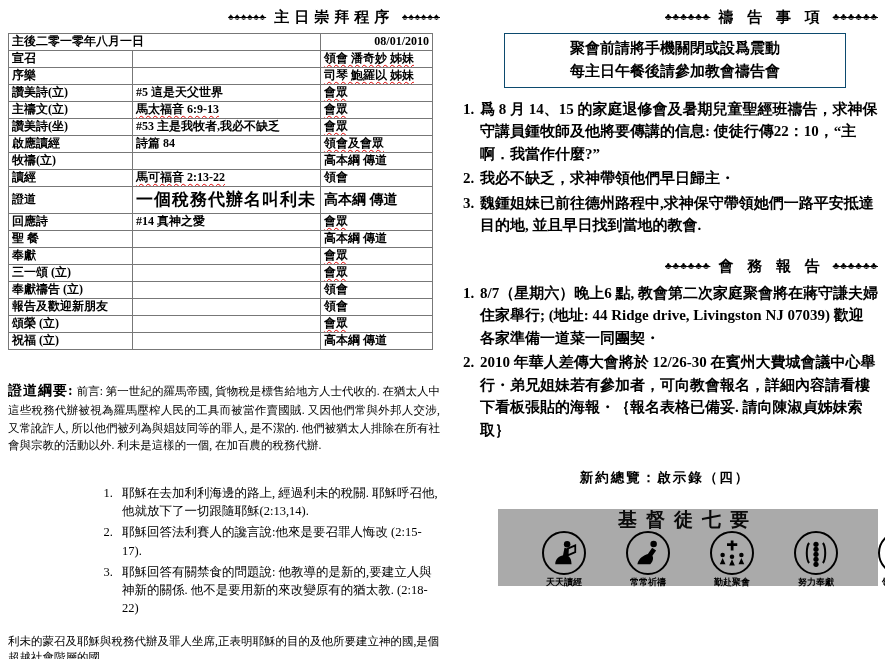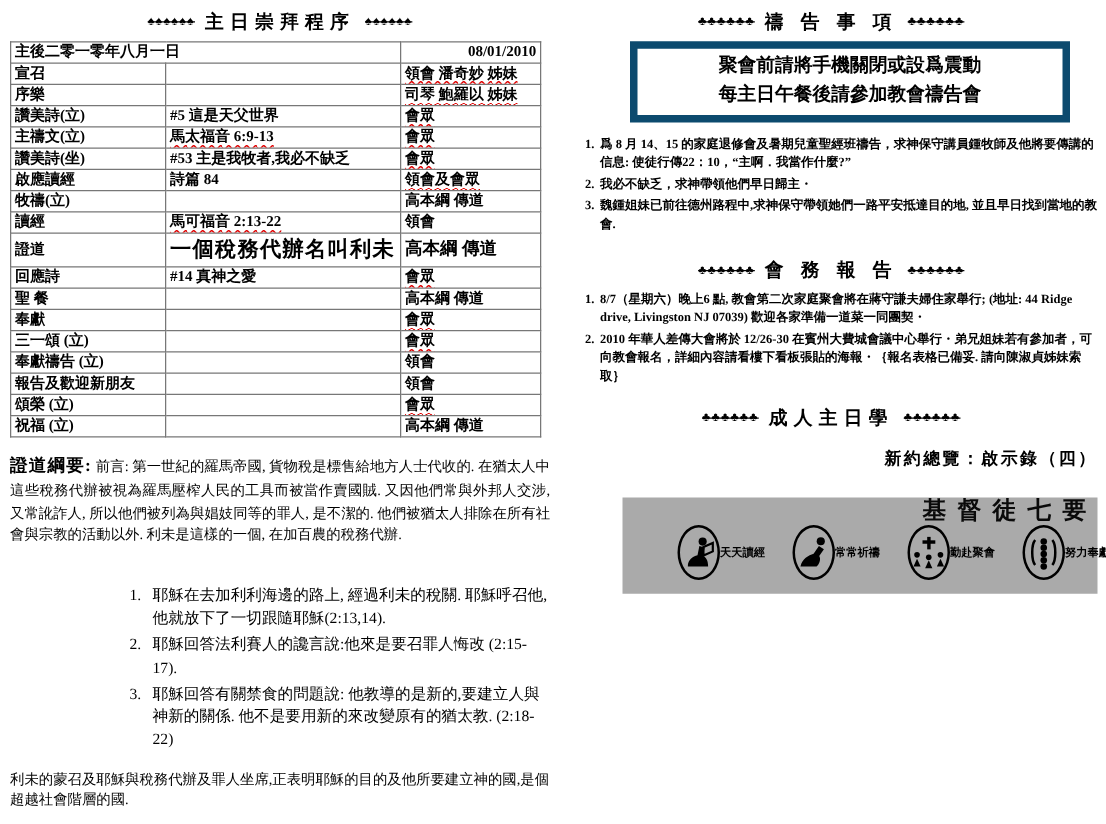--- a/index.html
+++ b/index.html
@@ -6,21 +6,21 @@
   body{
     width:885px;height:659px;position:relative;background:#ffffff;
     font-family:"Liberation Serif","DejaVu Serif",serif;color:#000;
     overflow:hidden;
   }
   .col{position:absolute;top:6px;}
   .col-left{left:8px;width:432px;}
   .col-right{left:452px;width:426px;}
 
   .sec-title{
-    text-align:center;font-weight:bold;font-size:15px;letter-spacing:5px;
+    text-align:right;font-weight:bold;font-size:15px;letter-spacing:5px;
     margin:2px 0 6px 0;white-space:nowrap;
   }
   .orn{
     font-size:10px;letter-spacing:1px;text-decoration:line-through;
     position:relative;top:-2px;font-weight:bold;
   }
   .orn.left{margin-right:8px;}
   .orn.right{margin-left:8px;}
 
   
@@ -40,56 +40,56 @@
   tr.big td.who{font-size:14px;}
   tr.merge td{border-top:none;}
   td.date{text-align:right;}
   .sq{
     text-decoration-line:underline;text-decoration-style:wavy;
     text-decoration-color:#e00000;text-decoration-thickness:1px;
     text-underline-offset:2px;
   }
 
   
-  .outline{margin-top:13px;font-size:11.5px;line-height:1.55;text-align:justify;}
+  .outline{margin-top:30px;font-size:11.5px;line-height:1.55;text-align:justify;}
   .outline b{font-size:14px;letter-spacing:1px;}
   ol.points{
     margin:29px 0 0 0;padding-left:108px;font-size:12.5px;line-height:1.45;
   }
   ol.points li{margin-bottom:3px;padding-left:6px;}
   .left-footer{font-size:11.5px;line-height:1.4;margin-top:16px;}
 
   
   .notice-box{
-    border:6px solid #0c4a6e;margin:4px 0 10px 52px;width:336px;
+    border:1px solid #0c4a6e;margin:4px 0 10px 52px;width:336px;
     text-align:center;font-weight:bold;font-size:15px;line-height:1.55;
     padding:3px 2px;
   }
   ol.rlist{
-    margin:0 0 0 0;padding-left:26px;font-size:10px;font-weight:bold;
+    margin:0 0 0 0;padding-left:26px;font-size:15px;font-weight:bold;
     line-height:1.5;
   }
   ol.rlist li{margin-bottom:2px;padding-left:2px;}
   .gap1{height:16px;} .gap2{height:12px;}
   .topic{
-    text-align:right;font-weight:bold;font-size:13.5px;letter-spacing:2px;
+    text-align:center;font-weight:bold;font-size:13.5px;letter-spacing:2px;
     margin-top:14px;
   }
 
   
   .poster{
     margin:22px 0 0 46px;width:380px;height:76px;background:#aaaaaa;
     padding-top:1px;
   }
   .poster-title{
-    text-align:right;font-weight:bold;font-size:19px;letter-spacing:9px;
+    text-align:center;font-weight:bold;font-size:19px;letter-spacing:9px;
     line-height:20px;color:#0a0a0a;
   }
   .poster-icons{display:flex;justify-content:space-between;padding:0 4px;margin-top:1px;}
-  .p-item{width:52px;display:flex;flex-direction:row;align-items:center;margin-left:40px;}
+  .p-item{width:52px;display:flex;flex-direction:column;align-items:center;margin-left:40px;}
   .p-circle{
     width:40px;height:40px;border:2.5px solid #000;border-radius:50%;
     display:flex;align-items:center;justify-content:center;background:transparent;
   }
   .p-circle svg{width:30px;height:30px;}
   .p-label{
     font-size:9px;font-weight:bold;margin-top:1px;white-space:nowrap;
     letter-spacing:0px;color:#000;
   }
 </style>
@@ -238,23 +238,20 @@
     <span class="orn left">♣♣♣♣♣♣</span><span>會 務 報 告</span><span class="orn right">♣♣♣♣♣♣</span>
   </div>
 
   <ol class="rlist">
       <li>8/7（星期六）晚上6 點, 教會第二次家庭聚會將在蔣守謙夫婦住家舉行; (地址: 44 Ridge drive, Livingston NJ 07039) 歡迎各家準備一道菜一同團契・</li>
       <li>2010 年華人差傳大會將於 12/26-30 在賓州大費城會議中心舉行・弟兄姐妹若有參加者，可向教會報名，詳細內容請看樓下看板張貼的海報・｛報名表格已備妥. 請向陳淑貞姊妹索取｝</li>
     </ol>
 
   <div class="gap2"></div>
 
-  <div class="sec-title">
-    <span class="orn left">♣♣♣♣♣♣</span><span>成人主日學</span><span class="orn right">♣♣♣♣♣♣</span>
-  </div>
 
   <div class="topic">新約總覽：啟示錄（四）</div>
 
   <div class="poster" style="background: rgb(170, 170, 170);">
     <div class="poster-title">基督徒七要</div>
     <div class="poster-icons">
         <div class="p-item">
           <div class="p-circle">
             <svg viewBox="0 0 24 24" fill="#000" xmlns="http://www.w3.org/2000/svg">
               <circle cx="14.5" cy="5" r="2.6"></circle>

